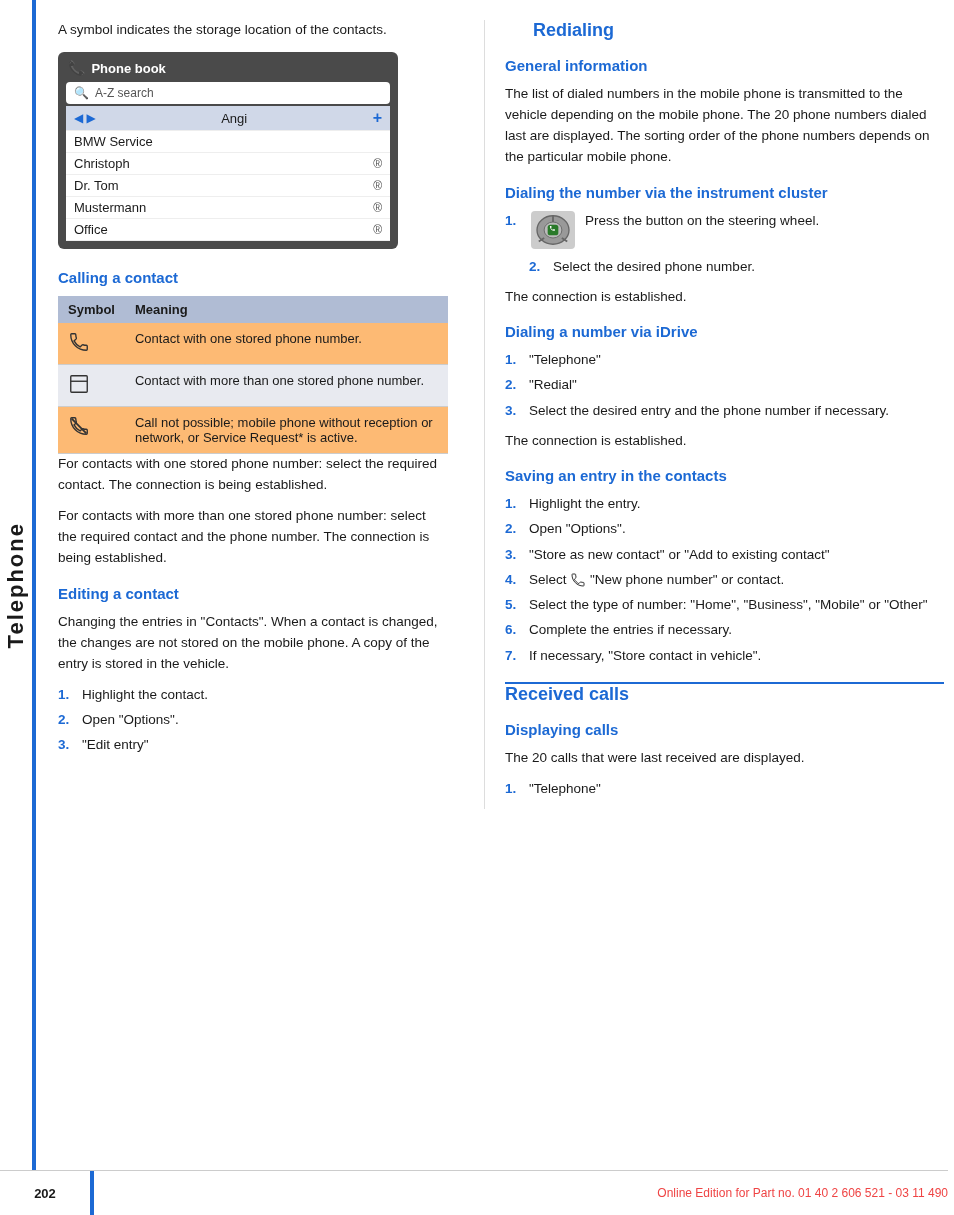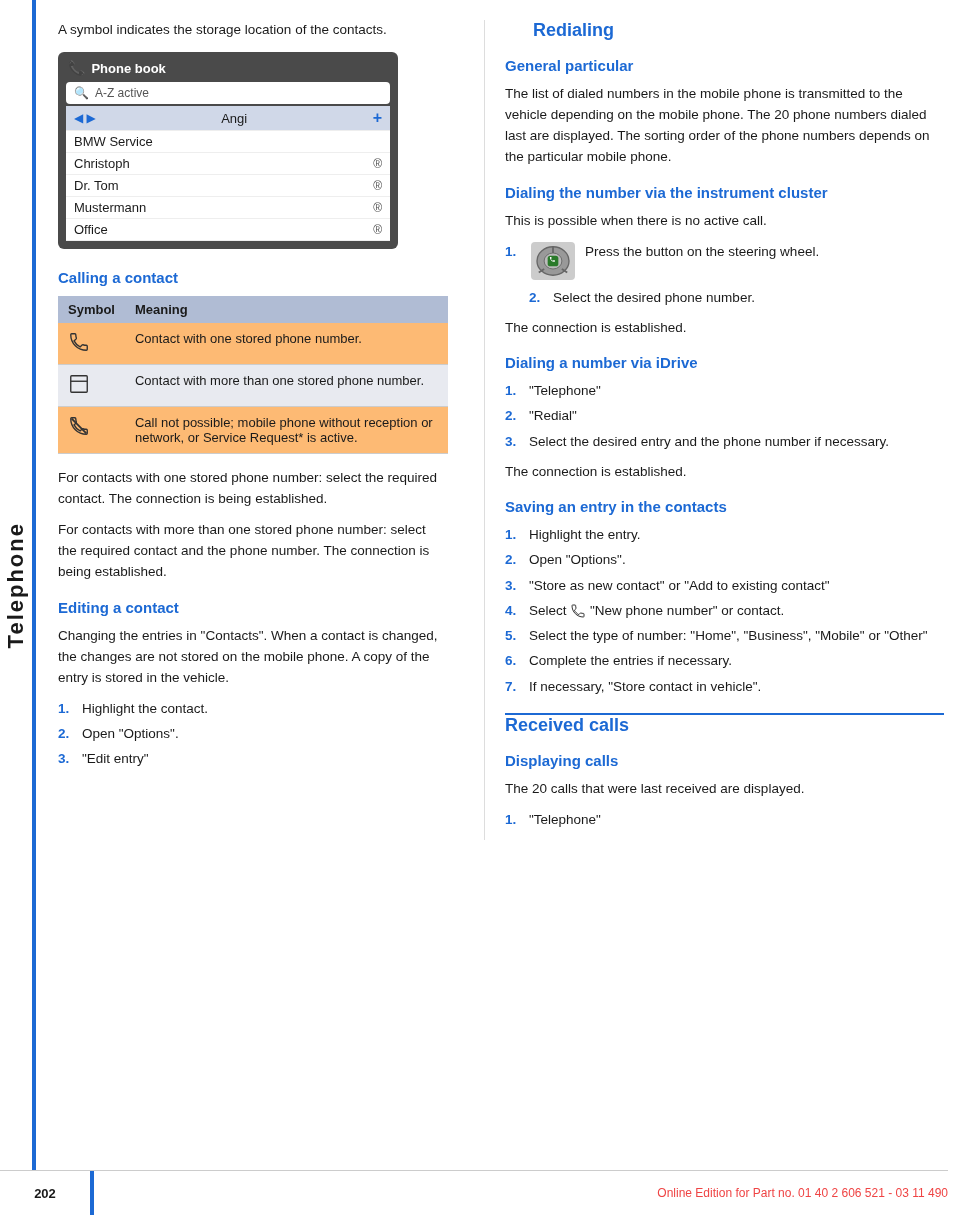--- a/index.html
+++ b/index.html
@@ -143,21 +143,21 @@
       font-size: 15px;
       font-weight: bold;
       color: #1c69d4;
       margin: 16px 0 10px 0;
     }
 
     
     .symbol-table {
       width: 100%;
       border-collapse: collapse;
-      margin-bottom: 14px;
+      margin-bottom: 0;
     }
     .symbol-table thead tr {
       background: #b0bcd4;
     }
     .symbol-table thead th {
       padding: 6px 10px;
       text-align: left;
       font-size: 13px;
       font-weight: bold;
       color: #1a1a1a;
@@ -286,21 +286,21 @@
 
     <p class="intro-text">A symbol indicates the storage location of the contacts.</p>
 
     <div class="phonebook-container">
       <div class="phonebook-title-bar">
         <span class="phonebook-icon">📞</span>
         <span>Phone book</span>
       </div>
       <div class="search-bar">
         <span>🔍</span>
-        <span>A-Z active</span>
+        <span>A-Z search</span>
       </div>
       <div class="contact-list">
 
         <div class="contact-row">
           <div class="nav-arrows">◀ ▶</div>
           <span>Angi</span>
           <span class="add-btn">+</span>
         </div>
 
         <div class="contact-row">
@@ -387,27 +387,26 @@
         <span>"Edit entry"</span>
       </li>
     </ol>
 
   </div>
 
   <div class="right-col">
 
     <h1 class="section-heading" style="font-size:18px; margin-top:0;margin-left:28px;">Redialing</h1>
 
-    <h2 class="section-heading">General particular</h2>
+    <h2 class="section-heading">General information</h2>
     <p class="body-text">The list of dialed numbers in the mobile phone is transmitted to the vehicle depending on the mobile phone. The 20 phone numbers dialed last are displayed. The sorting order of the phone numbers depends on the particular mobile phone.</p>
 
     <h2 class="section-heading">
       <span>Dialing the number via the instrument cluster</span>
     </h2>
-    <p class="body-text">This is possible when there is no active call.</p>
 
     <div class="step-with-icon">
       <span class="step-num">1.</span>
       <div class="steering-icon">
         <svg width="36" height="32" viewBox="0 0 40 36">
 
           <ellipse cx="20" cy="18" rx="18" ry="16" fill="#999" stroke="#666" stroke-width="1.5"></ellipse>
           <ellipse cx="20" cy="18" rx="10" ry="9" fill="#bbb" stroke="#666" stroke-width="1"></ellipse>
           <line x1="20" y1="9" x2="20" y2="2" stroke="#666" stroke-width="2"></line>
           <line x1="10" y1="27" x2="4" y2="31" stroke="#666" stroke-width="2"></line>

